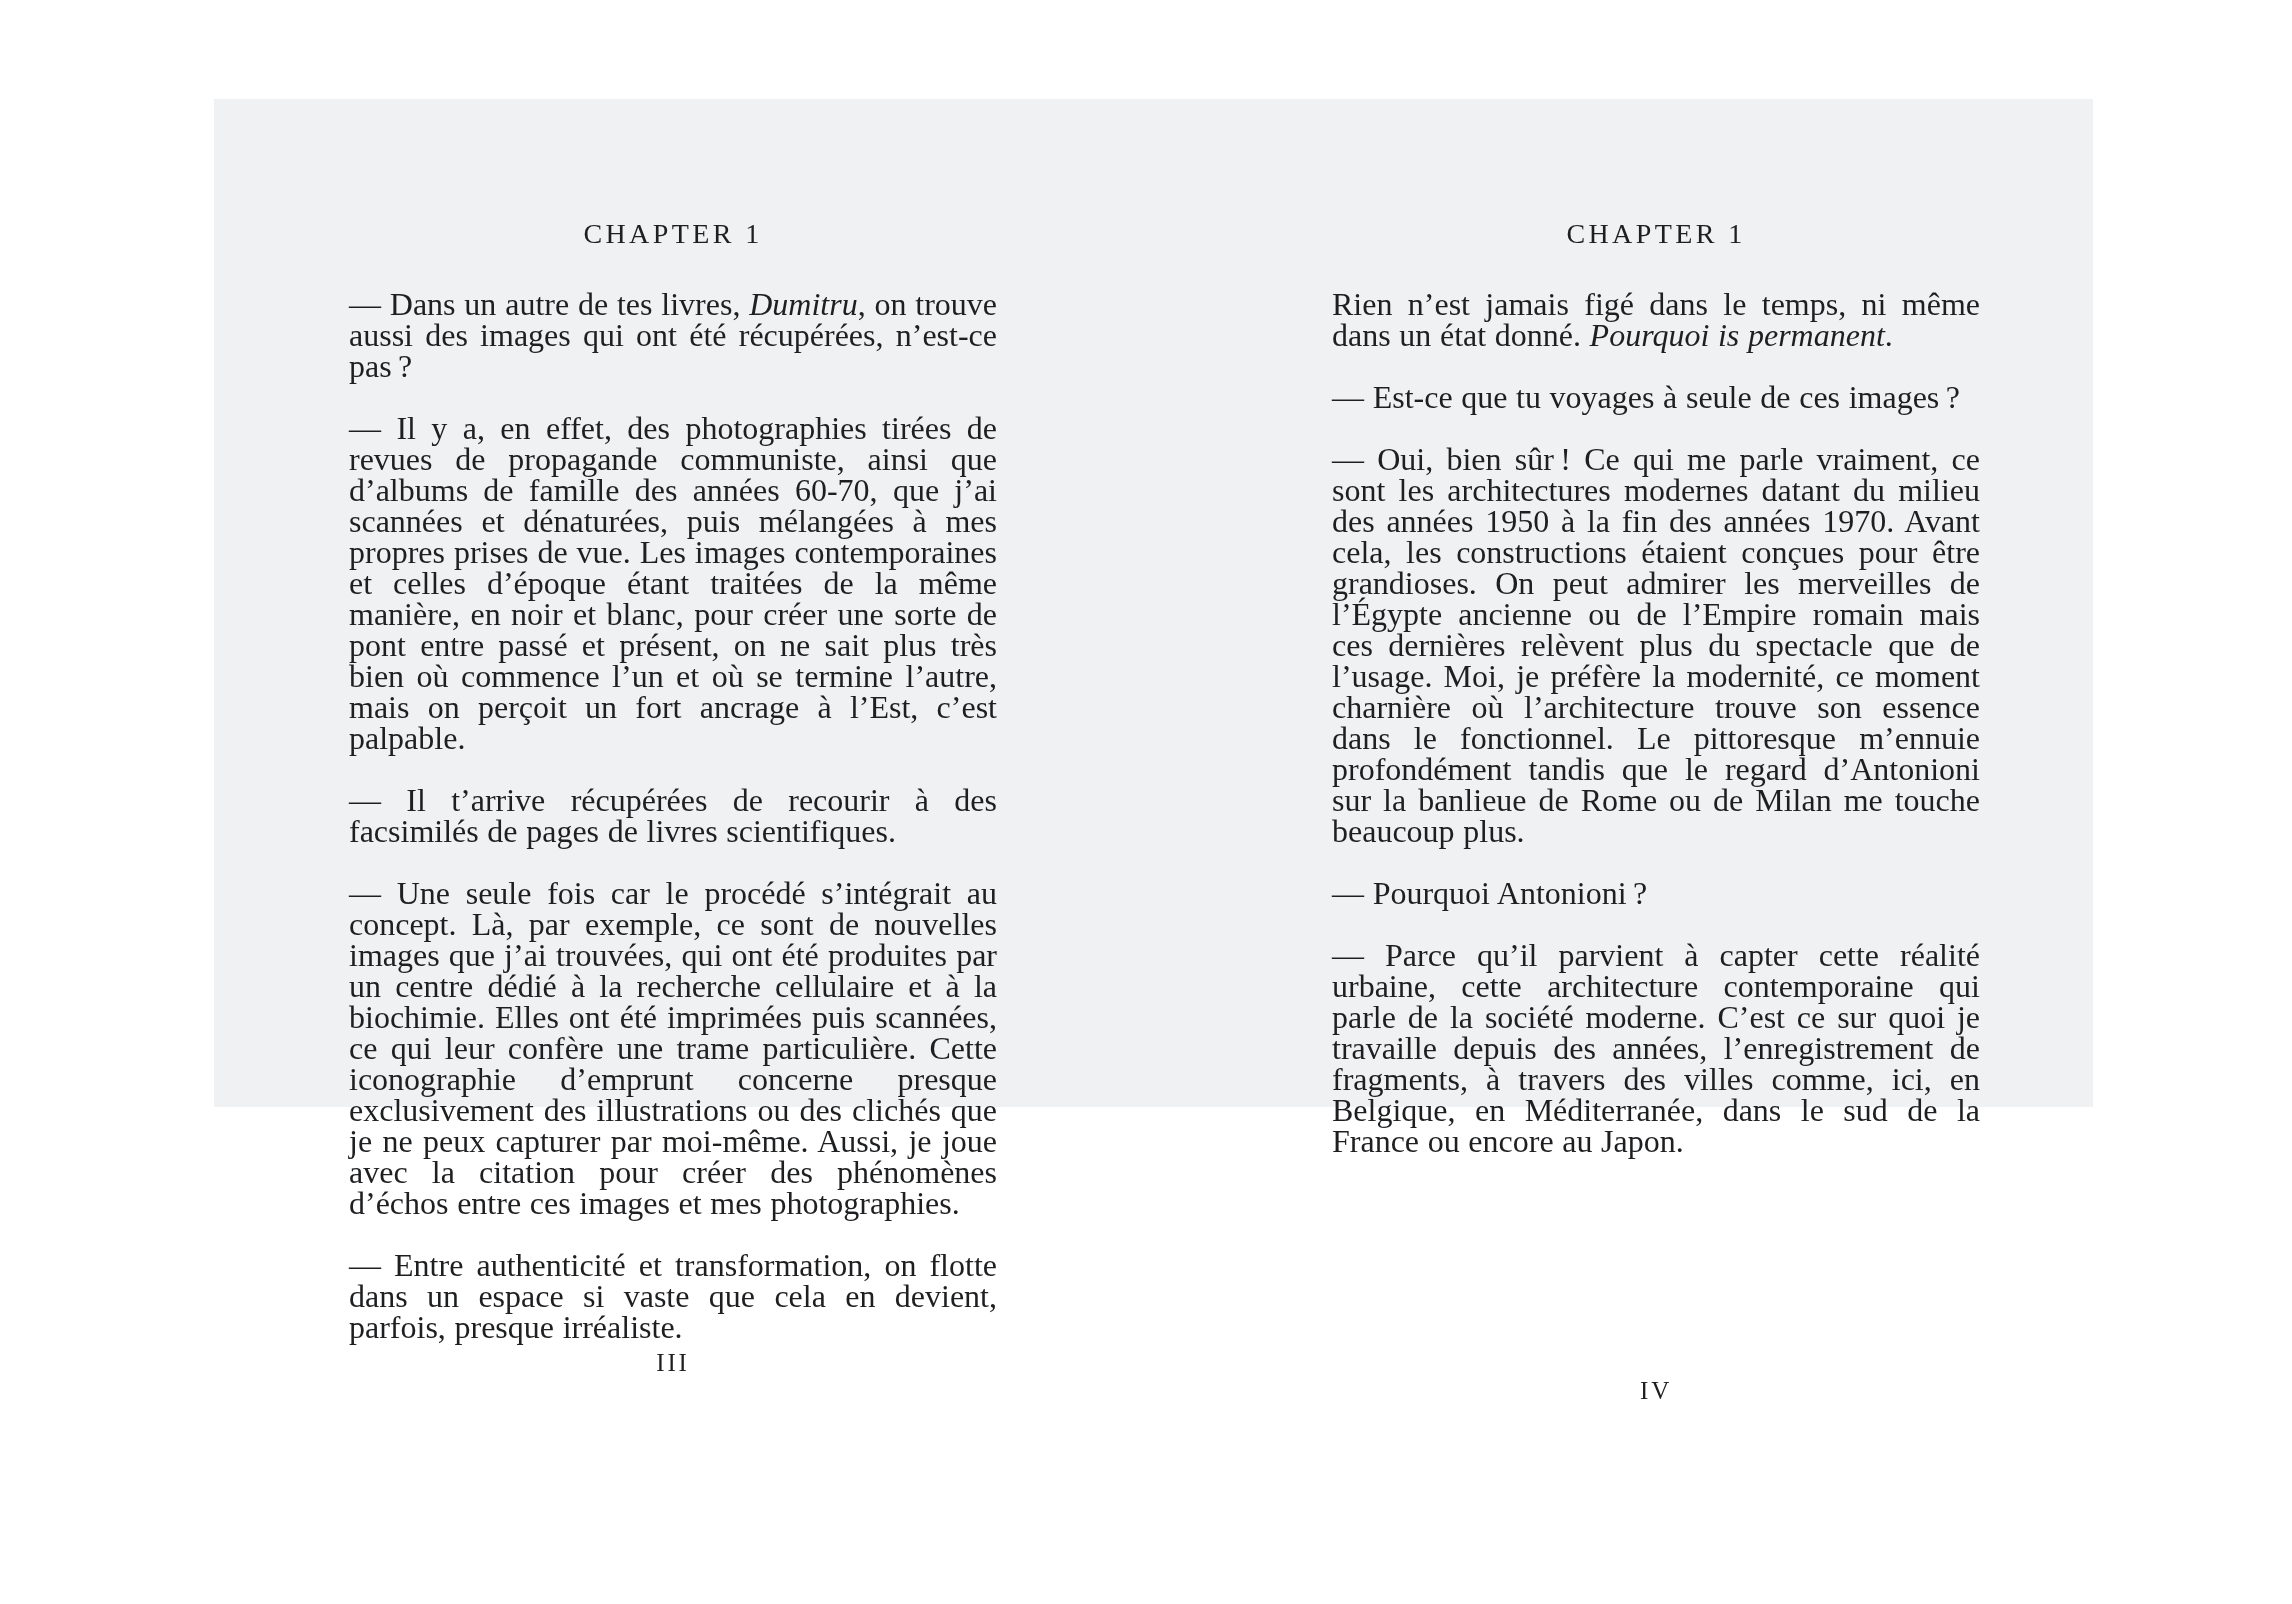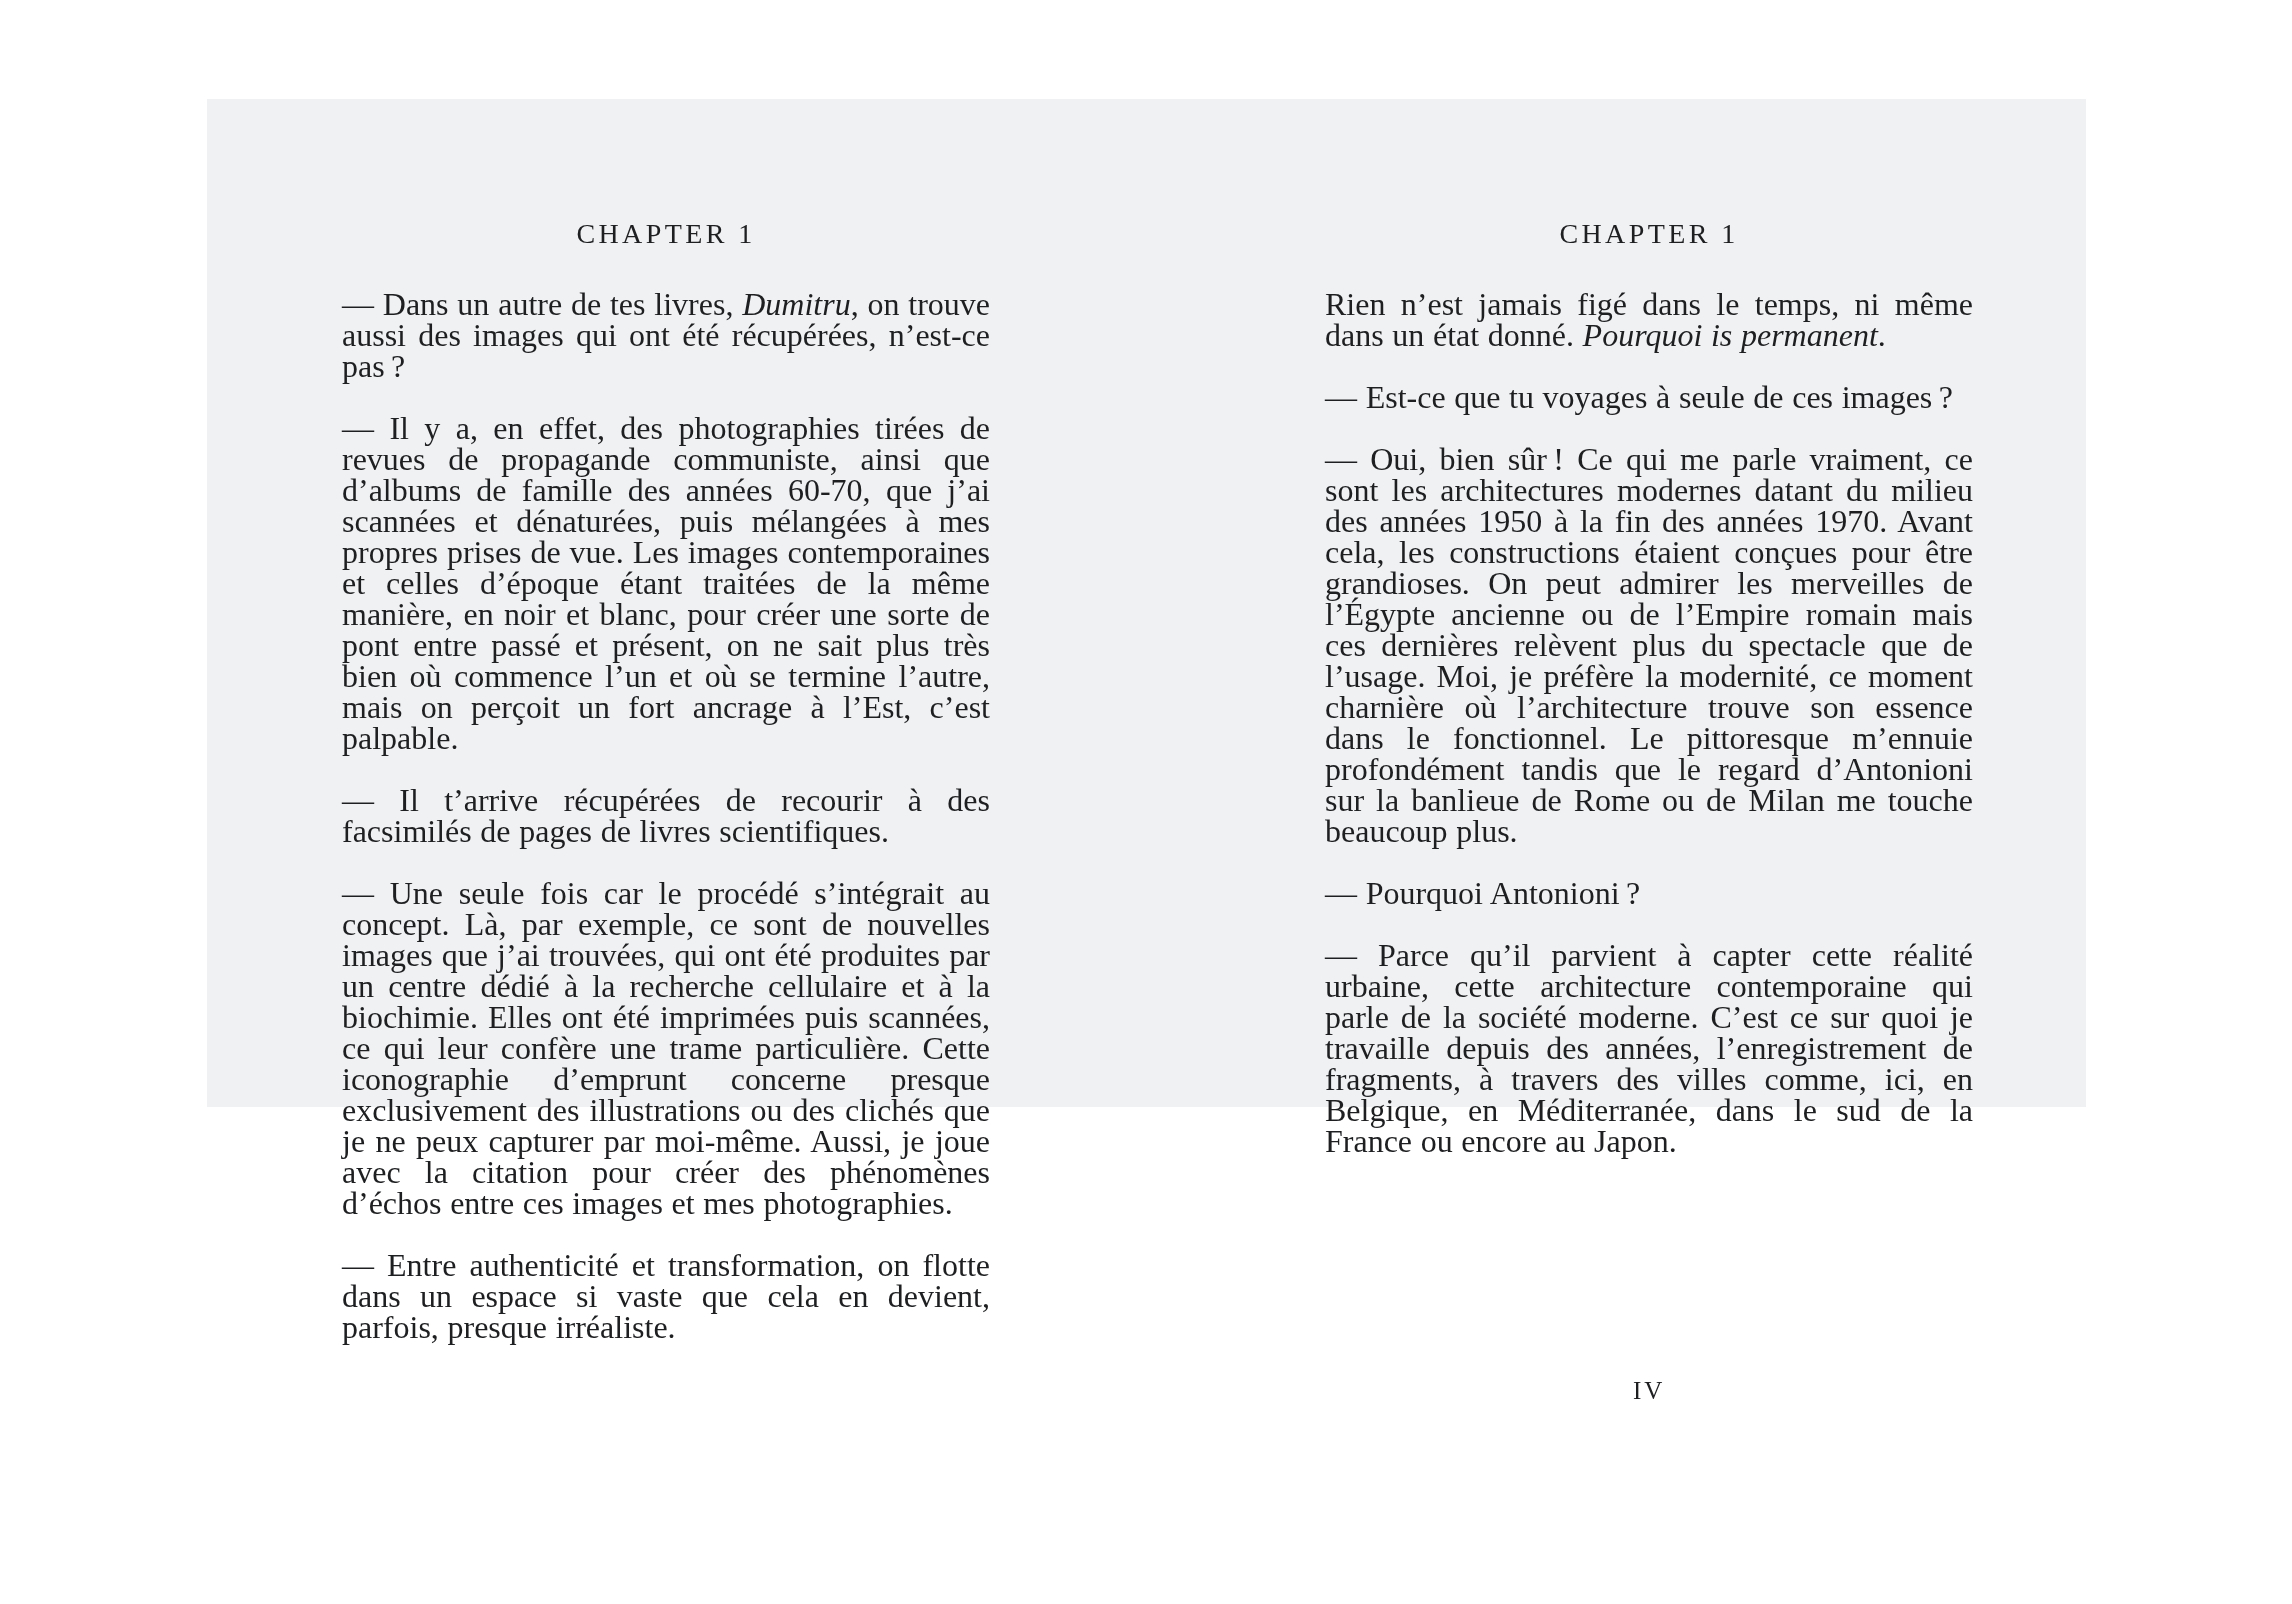--- a/index.html
+++ b/index.html
@@ -10,21 +10,21 @@
   *{box-sizing:border-box;}
   html,body{margin:0;padding:0;background:var(--surround-bg);}
   .canvas{
     position:relative;
     width:2292px;height:1604px;
     background:var(--surround-bg);
     font-family:"Liberation Serif","DejaVu Serif",serif;
     color:var(--text);
   }
   .spread{
-    position:absolute;left:207px;top:99px;
+    position:absolute;left:214px;top:99px;
     width:1879px;height:1008px;
     background:var(--page-bg);
   }
   .page{position:absolute;top:0;height:100%;width:939px;}
   .page-left{left:0;}
   .page-right{left:939px;}
   .column{position:absolute;top:119px;width:648px;}
   .page-left .column{left:135px;}
   .page-right .column{left:179px;}
   .chapter-heading{
@@ -64,20 +64,21 @@
       <div class="column">
         <h1 class="chapter-heading">CHAPTER 1</h1>
         <div class="body-text">
             <p class="para"><span>— Dans un autre de tes livres, </span><em>Dumitru</em><span>, on trouve aussi des images qui ont été récupérées, n’est-ce pas ?</span></p>
             <p class="para"><span>— Il y a, en effet, des photographies tirées de revues de propagande communiste, ainsi que d’albums de famille des années 60-70, que j’ai scannées et dénaturées, puis mélangées à mes propres prises de vue. Les images contemporaines et celles d’époque étant traitées de la même manière, en noir et blanc, pour créer une sorte de pont entre passé et présent, on ne sait plus très bien où commence l’un et où se termine l’autre, mais on perçoit un fort ancrage à l’Est, c’est palpable.</span></p>
             <p class="para"><span>— Il t’arrive récupérées de recourir à des facsimilés de pages de livres scientifiques.</span></p>
             <p class="para"><span>— Une seule fois car le procédé s’intégrait au concept. Là, par exemple, ce sont de nouvelles images que j’ai trouvées, qui ont été produites par un centre dédié à la recherche cellulaire et à la biochimie. Elles ont été imprimées puis scannées, ce qui leur confère une trame particulière. Cette iconographie d’emprunt concerne presque exclusivement des illustrations ou des clichés que je ne peux capturer par moi-même. Aussi, je joue avec la citation pour créer des phénomènes d’échos entre ces images et mes photographies.</span></p>
             <p class="para"><span>— Entre authenticité et transformation, on flotte dans un espace si vaste que cela en devient, parfois, presque irréaliste.</span></p>
           </div>
       </div>
+      <div class="page-number">III</div>
     </section>
 
     <section class="page page-right">
       <div class="column">
         <h1 class="chapter-heading">CHAPTER 1</h1>
         <div class="body-text">
             <p class="para"><span>Rien n’est jamais figé dans le temps, ni même dans un état donné. </span><em>Pourquoi is permanent</em><span>.</span></p>
             <p class="para"><span>— Est-ce que tu voyages à seule de ces images ?</span></p>
             <p class="para"><span>— Oui, bien sûr ! Ce qui me parle vraiment, ce sont les architectures modernes datant du milieu des années 1950 à la fin des années 1970. Avant cela, les constructions étaient conçues pour être grandioses. On peut admirer les merveilles de l’Égypte ancienne ou de l’Empire romain mais ces dernières relèvent plus du spectacle que de l’usage. Moi, je préfère la modernité, ce moment charnière où l’architecture trouve son essence dans le fonctionnel. Le pittoresque m’ennuie profondément tandis que le regard d’Antonioni sur la banlieue de Rome ou de Milan me touche beaucoup plus.</span></p>
             <p class="para"><span>— Pourquoi Antonioni ?</span></p>

